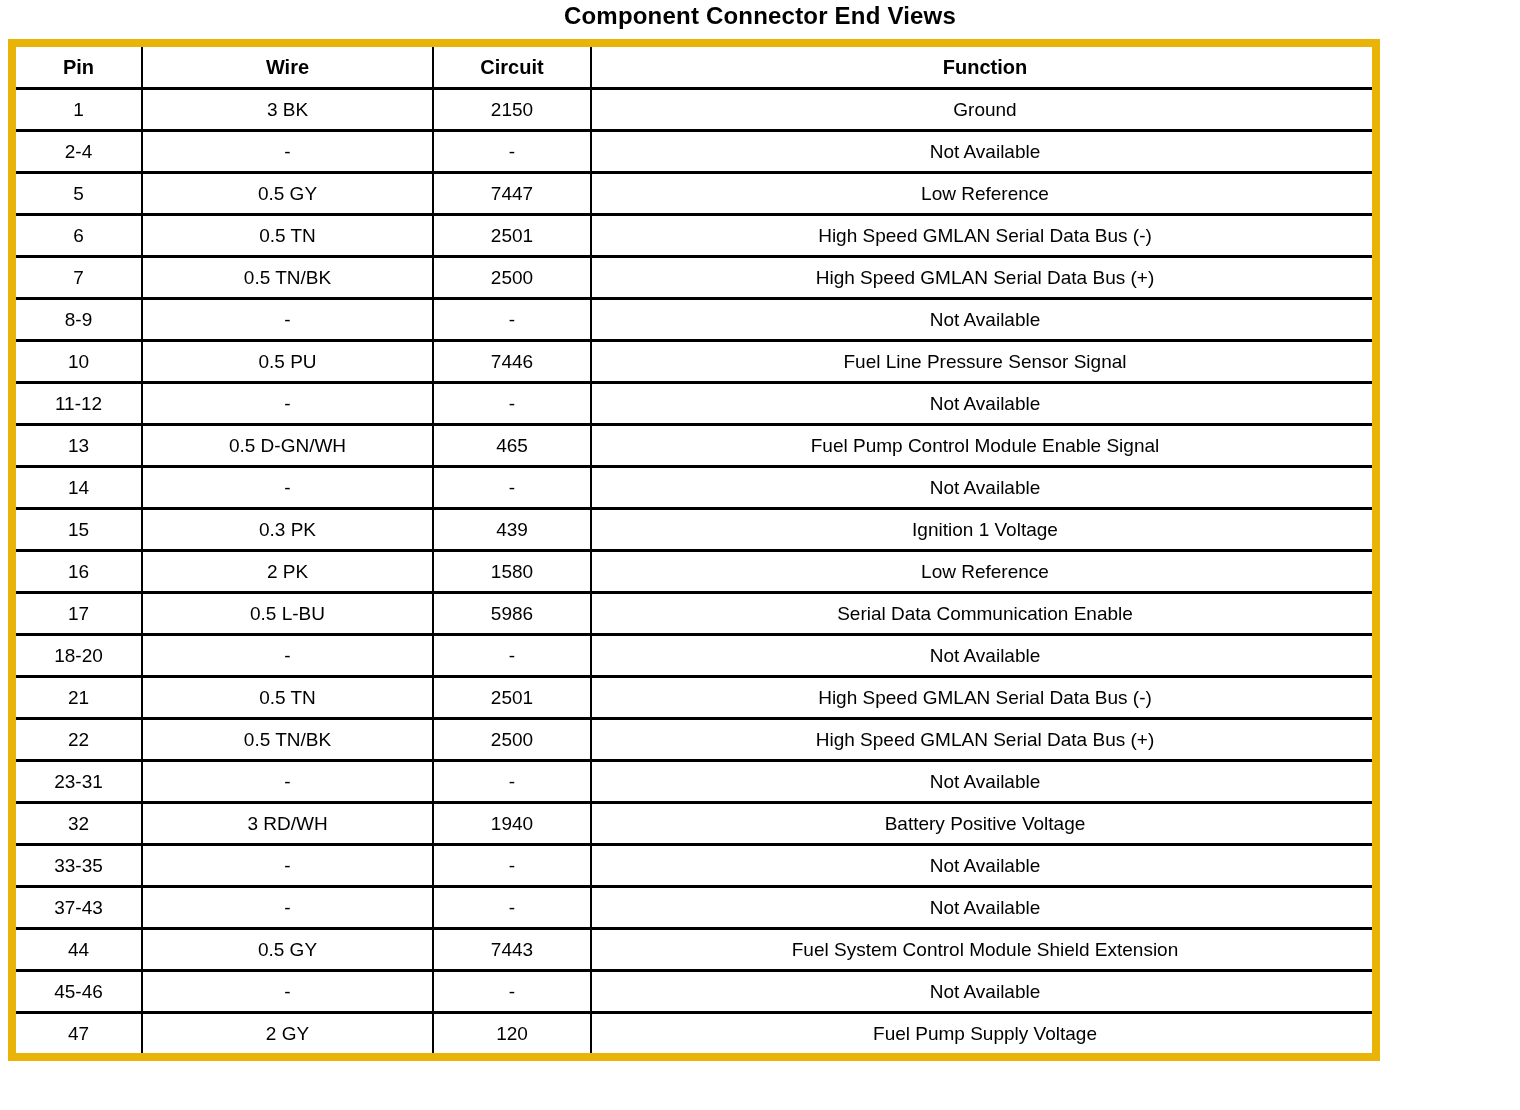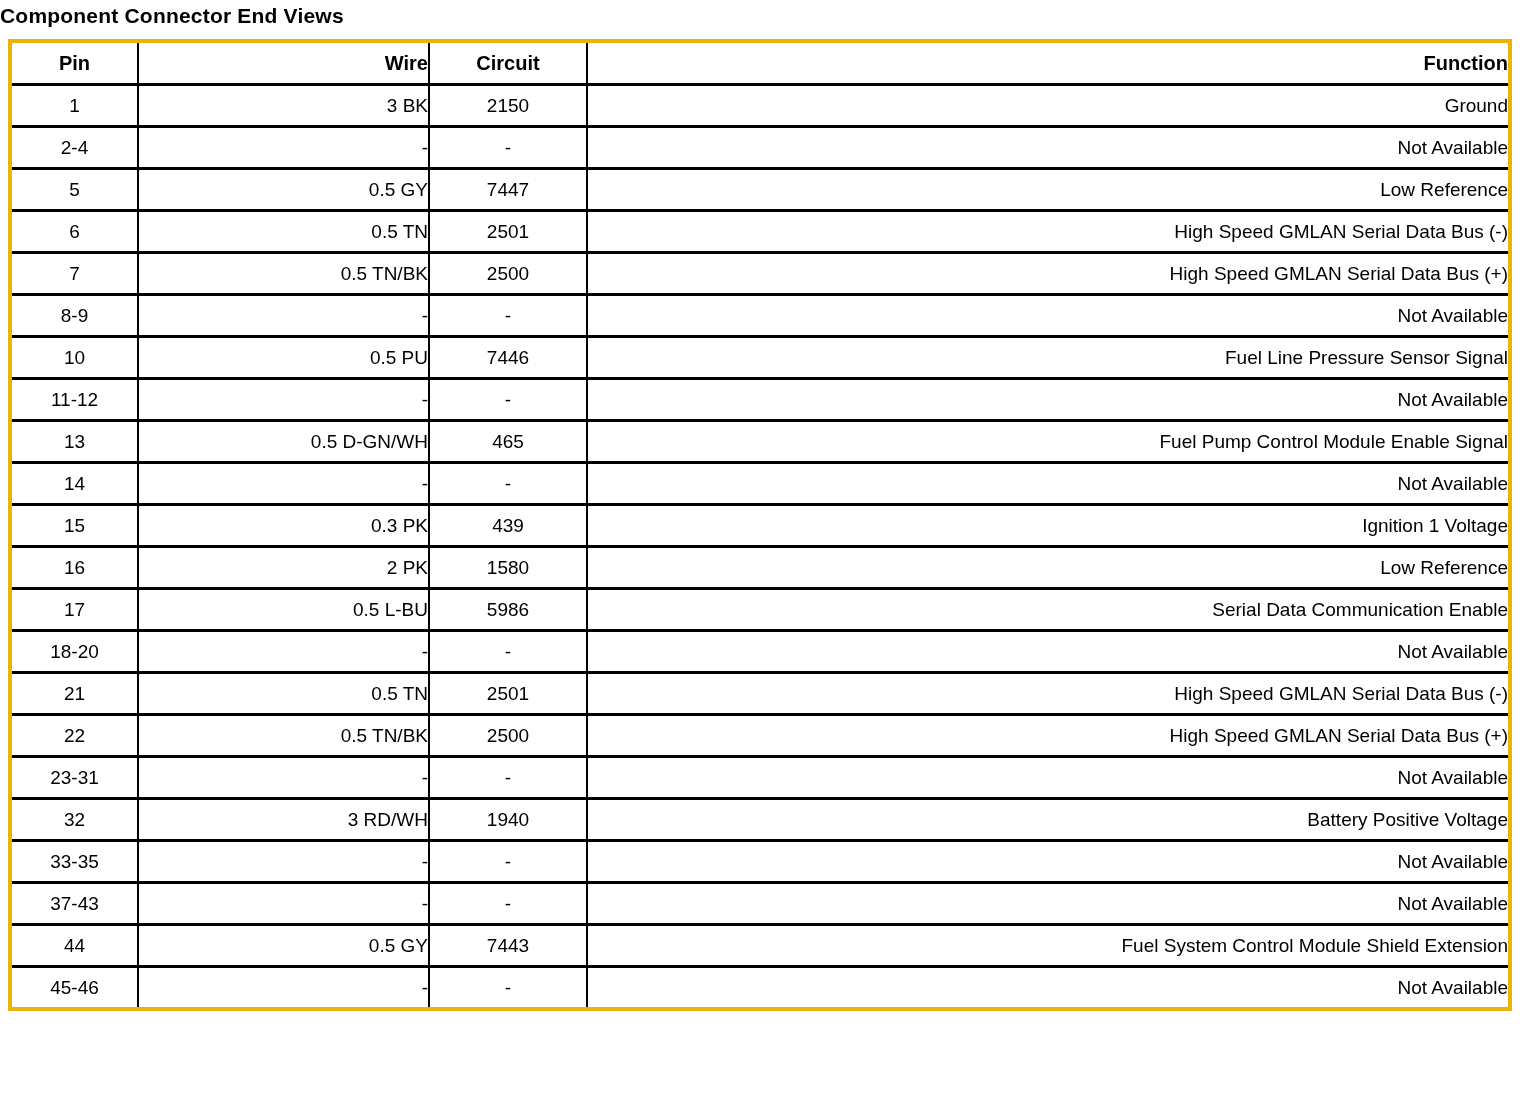--- a/index.html
+++ b/index.html
@@ -6,32 +6,33 @@
     margin: 0;
     padding: 0;
     background: #ffffff;
     width: 1520px;
     height: 1110px;
     font-family: "Liberation Sans", sans-serif;
     color: #000000;
     overflow: hidden;
   }
   .page-title {
+    text-align: center;
     font-weight: bold;
-    font-size: 21px;
+    font-size: 24px;
     line-height: 24px;
     padding-top: 4px;
     letter-spacing: 0.2px;
   }
   table.pinout {
     border-collapse: collapse;
     table-layout: fixed;
-    width: 1504px;
+    width: 1372px;
     margin: 11px 0 0 8px;
-    border: 4px solid #eab308;
+    border: 8px solid #eab308;
   }
   th, td {
     border-left: 2px solid #000000;
     border-right: 2px solid #000000;
     border-top: 3px solid #000000;
     border-bottom: 3px solid #000000;
     padding: 0;
     overflow: hidden;
     white-space: nowrap;
   }
@@ -41,23 +42,23 @@
     font-weight: bold;
     text-align: center;
     vertical-align: middle;
   }
   td {
     height: 39px;
     font-size: 19px;
     vertical-align: middle;
   }
   .col-pin      { width: 125px; text-align: center; }
-  .col-wire     { width: 289px; text-align: right; margin-left: 8px; }
+  .col-wire     { width: 289px; text-align: center; margin-left: 8px; }
   .col-circuit  { width: 156px; text-align: center; }
-  .col-function { text-align: right; padding-left: 6px; }
+  .col-function { text-align: center; padding-left: 6px; }
 </style>
 </head>
 <body>
 
 <div class="page">
   <div class="page-title">Component Connector End Views</div>
 
   <table class="pinout">
     <thead>
       <tr>
@@ -193,15 +194,21 @@
           <td class="col-wire">0.5 GY</td>
           <td class="col-circuit">7443</td>
           <td class="col-function">Fuel System Control Module Shield Extension</td>
         </tr>
         <tr>
           <td class="col-pin">45-46</td>
           <td class="col-wire">-</td>
           <td class="col-circuit">-</td>
           <td class="col-function">Not Available</td>
         </tr>
+        <tr>
+          <td class="col-pin">47</td>
+          <td class="col-wire">2 GY</td>
+          <td class="col-circuit">120</td>
+          <td class="col-function">Fuel Pump Supply Voltage</td>
+        </tr>
       </tbody>
   </table>
 </div>
 
 </body></html>

